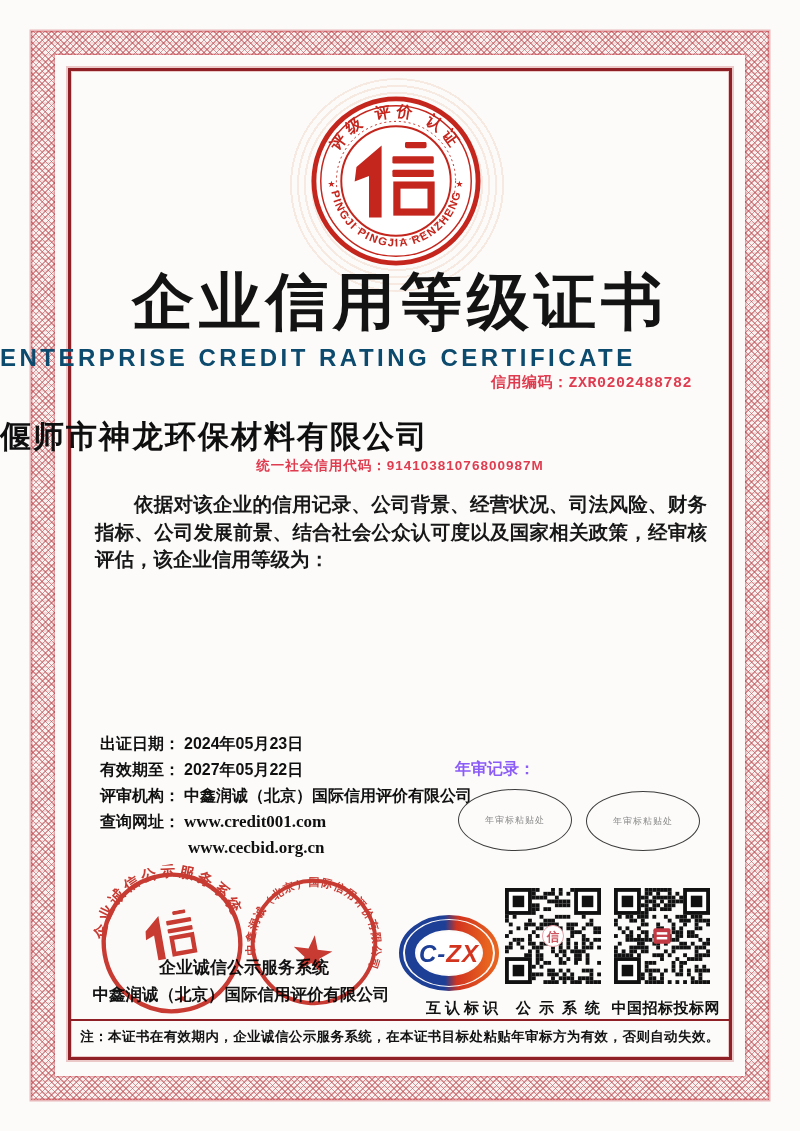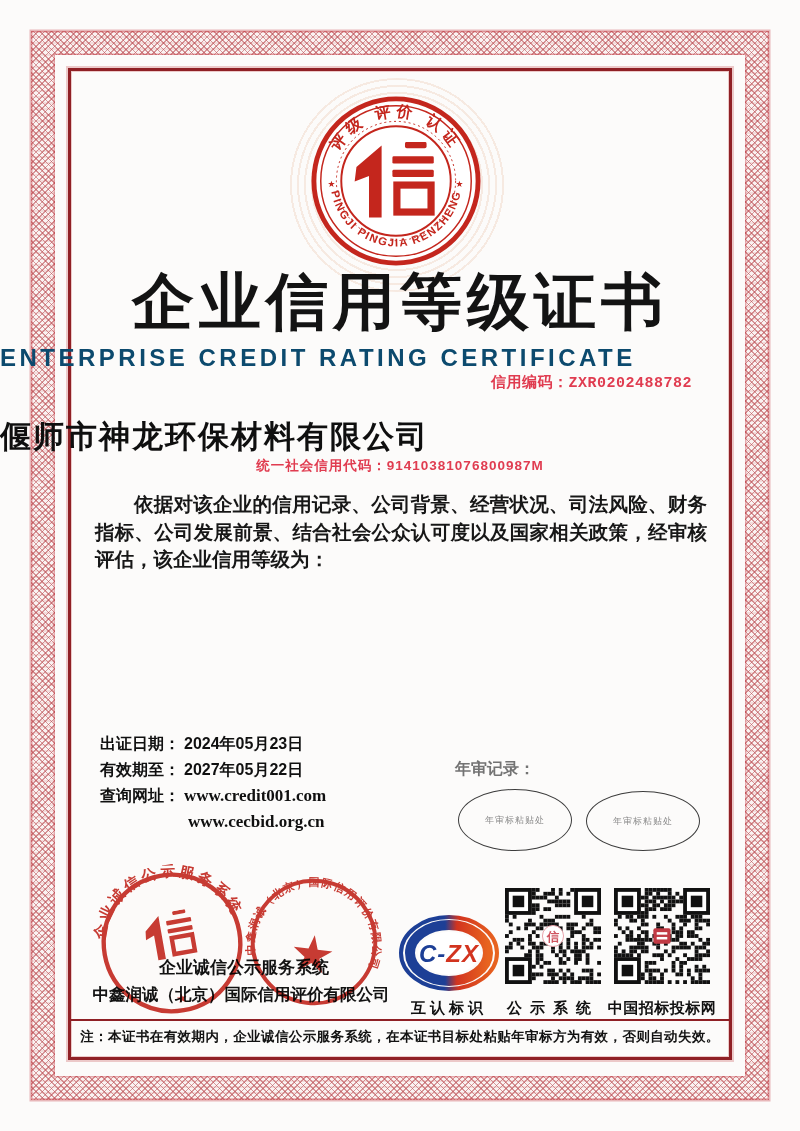--- a/index.html
+++ b/index.html
@@ -42,38 +42,38 @@
     font-weight:900;font-size:88px;letter-spacing:4px;color:var(--rating_red);}
   
   .details{position:absolute;left:100px;top:736px;font-family:"Liberation Sans",sans-serif;
     font-weight:700;font-size:16px;color:#101010;}
   .details .row{margin-bottom:10px;line-height:16px;white-space:nowrap;}
   .details .row .lbl{margin-right:4px;}
   .details .row.url .val{font-family:"Liberation Serif",serif;font-size:17px;}
   .details .row.indent{padding-left:88px;}
   
   .annual-label{position:absolute;left:455px;top:759px;font-family:"Liberation Sans",sans-serif;
-    font-weight:700;font-size:16px;color:#737373;}
+    font-weight:700;font-size:16px;color:#8b5cf6;}
   .oval{position:absolute;width:112px;height:60px;border:1.5px solid #3c3c3c;border-radius:50%;
     display:flex;align-items:center;justify-content:center;}
   .oval span{font-size:9px;color:#8a8a8a;letter-spacing:1px;}
   .oval.o1{left:458px;top:789px;}
   .oval.o2{left:586px;top:791px;height:58px;}
   
   .seal{position:absolute;mix-blend-mode:multiply;opacity:.9;}
   .seal1{left:94px;top:865px;width:156px;height:156px;transform:rotate(-10deg);}
   .seal2{left:244px;top:872px;width:140px;height:140px;transform:rotate(7deg);}
   .caption1{position:absolute;left:98px;top:956px;width:292px;text-align:center;
     font-weight:700;font-size:17px;color:#121212;}
   .caption2{position:absolute;left:80px;top:984px;width:322px;text-align:center;
     font-weight:700;font-size:16.5px;color:#121212;white-space:nowrap;}
   
   .czx{position:absolute;left:396px;top:912px;width:106px;height:86px;}
   .badge-label{position:absolute;top:999px;font-family:"Liberation Sans",sans-serif;
-    font-weight:700;font-size:15px;color:#101010;text-align:center;white-space:nowrap;}
+    font-weight:700;font-size:15px;color:#101010;text-align:right;white-space:nowrap;}
   .lab-czx{left:396px;width:106px;letter-spacing:4px;}
   .lab-qr1{left:498px;width:110px;letter-spacing:8px;}
   .lab-qr2{left:604px;width:116px;letter-spacing:0.5px;}
   .qr{position:absolute;top:888px;width:96px;height:96px;}
   .qr1{left:505px;} .qr2{left:614px;}
   
   .note{position:absolute;left:73px;right:73px;top:1028px;text-align:center;
     font-weight:700;font-size:13.5px;letter-spacing:.4px;color:#121212;white-space:nowrap;}
   svg text{font-family:"Liberation Sans",sans-serif;}
 </style>
@@ -128,20 +128,22 @@
   <div class="uscc"><span>统一社会信用代码：</span><span>91410381076800987M</span></div>
 
   <div class="para">依据对该企业的信用记录、公司背景、经营状况、司法风险、财务指标、公司发展前景、结合社会公众认可度以及国家相关政策，经审核评估，该企业信用等级为：</div>
 
 
   <div class="details">
     <div class="row">
       <span class="lbl">出证日期：</span><span class="val">2024年05月23日</span></div>
     <div class="row">
       <span class="lbl">有效期至：</span><span class="val">2027年05月22日</span></div>
+    <div class="row">
+      <span class="lbl">评审机构：</span><span class="val">中鑫润诚（北京）国际信用评价有限公司</span></div>
     <div class="row url">
       <span class="lbl">查询网址：</span><span class="val">www.credit001.com</span></div>
     <div class="row url indent">
       <span class="val">www.cecbid.org.cn</span></div>
   </div>
 
   <div class="annual-label">年审记录：</div>
   <div class="oval o1">
     <span>年审标粘贴处</span>
     </div>

